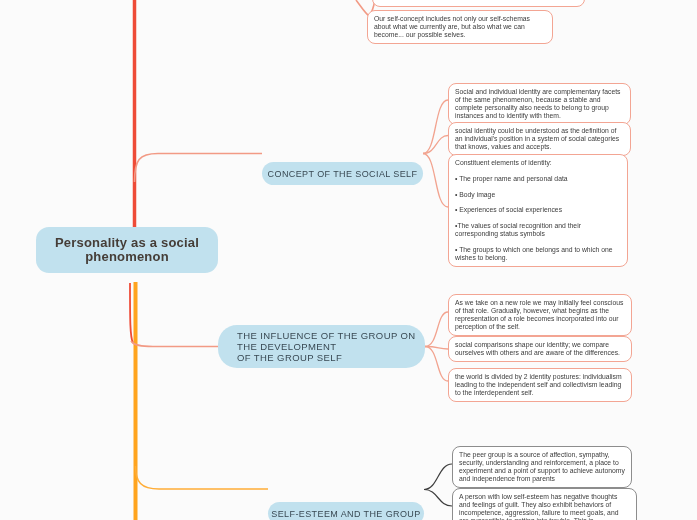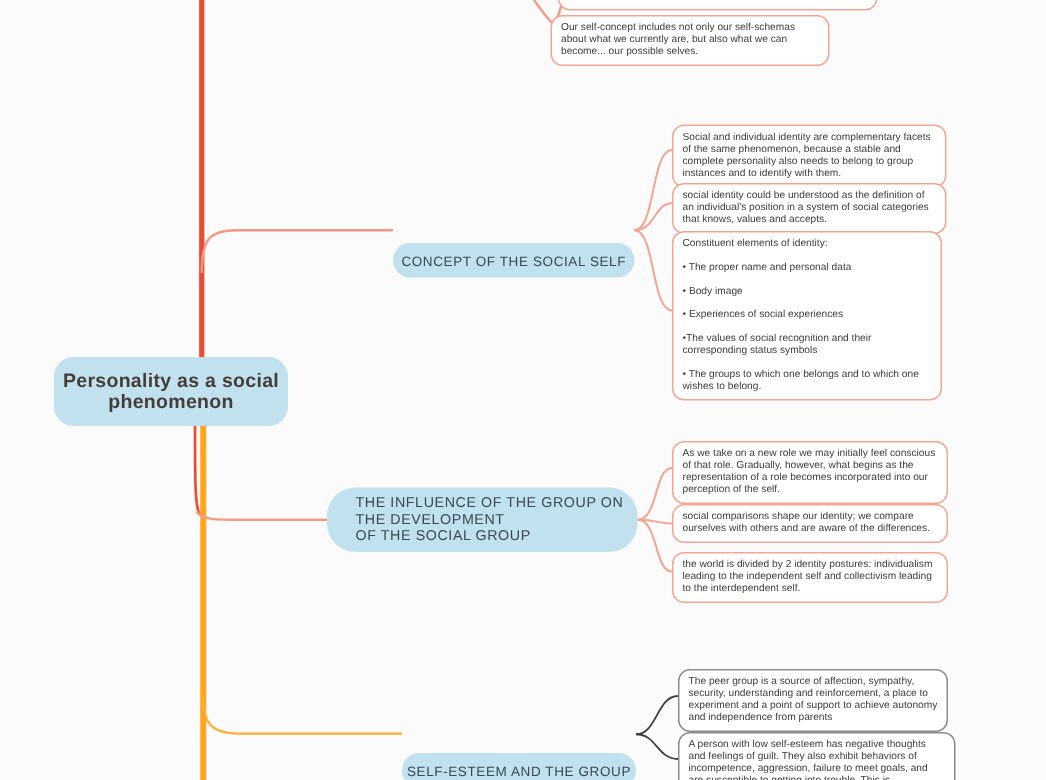--- a/index.html
+++ b/index.html
@@ -69,26 +69,26 @@
 • The proper name and personal data
 
 • Body image
 
 • Experiences of social experiences
 
 •The values of social recognition and their corresponding status symbols
 
 • The groups to which one belongs and to which one wishes to belong.</div>
 
-  <div class="bnode central" style="left:36px;top:238px;width:156px;height:46px;">Personality as a social
+  <div class="bnode central" style="left:36px;top:227px;width:182px;height:46px;">Personality as a social
 phenomenon</div>
 
   <div class="bnode multiline" style="left:218px;top:325px;width:207px;height:43px;">THE INFLUENCE OF THE GROUP ON
 THE DEVELOPMENT
-OF THE SOCIAL GROUP</div>
+OF THE GROUP SELF</div>
   <div class="note" style="left:448px;top:294px;width:184px;">As we take on a new role we may initially feel conscious of that role. Gradually, however, what begins as the representation of a role becomes incorporated into our perception of the self.</div>
   <div class="note" style="left:448px;top:336px;width:184px;">social comparisons shape our identity; we compare ourselves with others and are aware of the differences.</div>
   <div class="note" style="left:448px;top:368px;width:184px;">the world is divided by 2 identity postures: individualism leading to the independent self and collectivism leading to the interdependent self.</div>
 
   <div class="bnode pill" style="left:268px;top:502px;width:156px;height:23px;">SELF-ESTEEM AND THE GROUP</div>
   <div class="note gray" style="left:452px;top:446px;width:180px;">The peer group is a source of affection, sympathy, security, understanding and reinforcement, a place to experiment and a point of support to achieve autonomy and independence from parents</div>
   <div class="note gray" style="left:452px;top:488px;width:185px;">A person with low self-esteem has negative thoughts and feelings of guilt. They also exhibit behaviors of incompetence, aggression, failure to meet goals, and are susceptible to getting into trouble. This is</div>
 
 </div>
 

